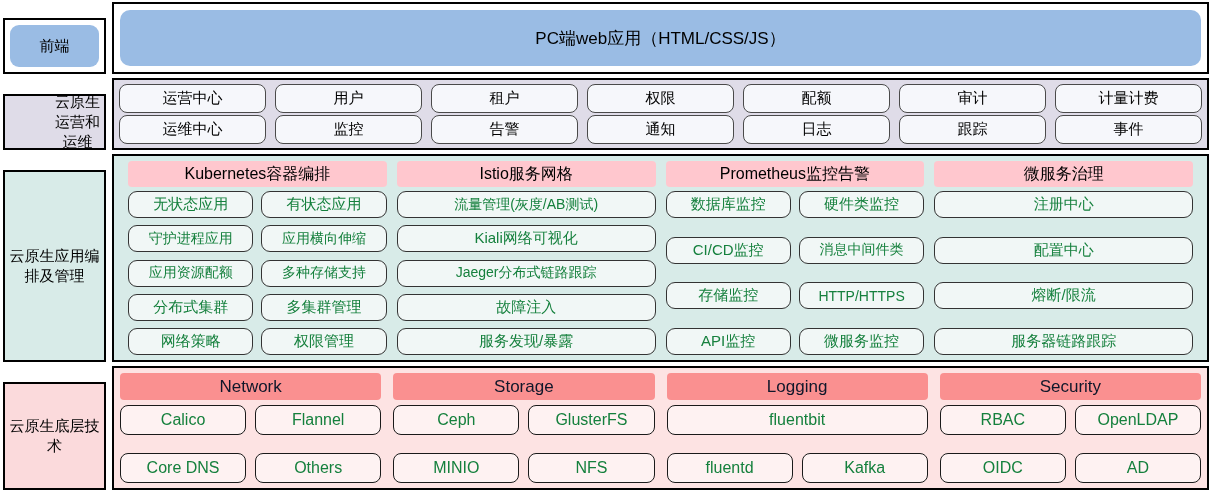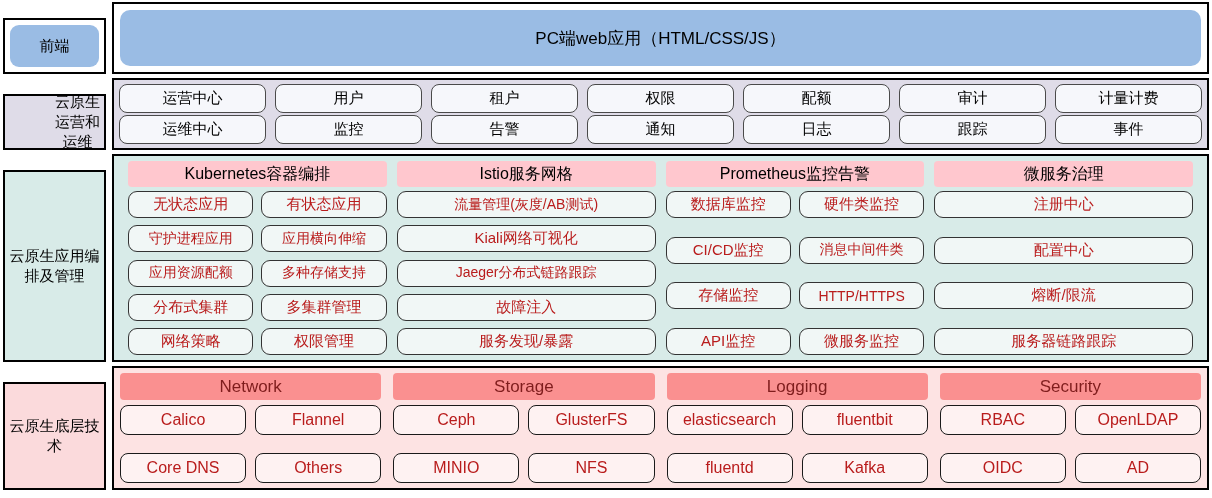--- a/index.html
+++ b/index.html
@@ -154,21 +154,21 @@
   .item {
     flex: 1 1 0;
     background: #F1F7F6;
     border: 1px solid #333333;
     border-radius: 9px;
     height: 27px;
     display: flex;
     align-items: center;
     justify-content: center;
     font-size: 15px;
-    color: #b91c1c;
+    color: #15803d;
     box-sizing: border-box;
     white-space: nowrap;
     min-width: 0;
   }
   .item.narrow { font-size: 14px; }
 
   
   .row-infra { height: 128px; }
   .row-infra .layer-label { background: #FBDADC; }
   .row-infra .layer-body {
@@ -178,21 +178,21 @@
     gap: 12px;
   }
   .col-head-salmon {
     background: #FA9090;
     border-radius: 4px;
     height: 27px;
     display: flex;
     align-items: center;
     justify-content: center;
     font-size: 17px;
-    color: #7f1d1d;
+    color: #0f172a;
     margin-bottom: 5px;
     white-space: nowrap;
   }
   .row-infra .item {
     background: #FEF2F2;
     border: 1px solid #1a1a1a;
     border-radius: 8px;
     height: 30px;
     font-size: 16px;
   }
@@ -360,21 +360,20 @@
             <div class="item">MINIO</div>
             <div class="item">NFS</div>
           </div>
         </div>
       </div>
 
       <div class="col">
         <div class="col-head-salmon">Logging</div>
         <div class="col-items">
           <div class="item-line">
-            <div class="item narrow">elasticsearch</div>
             <div class="item">fluentbit</div>
           </div>
           <div class="item-line">
             <div class="item">fluentd</div>
             <div class="item">Kafka</div>
           </div>
         </div>
       </div>
 
       <div class="col">

